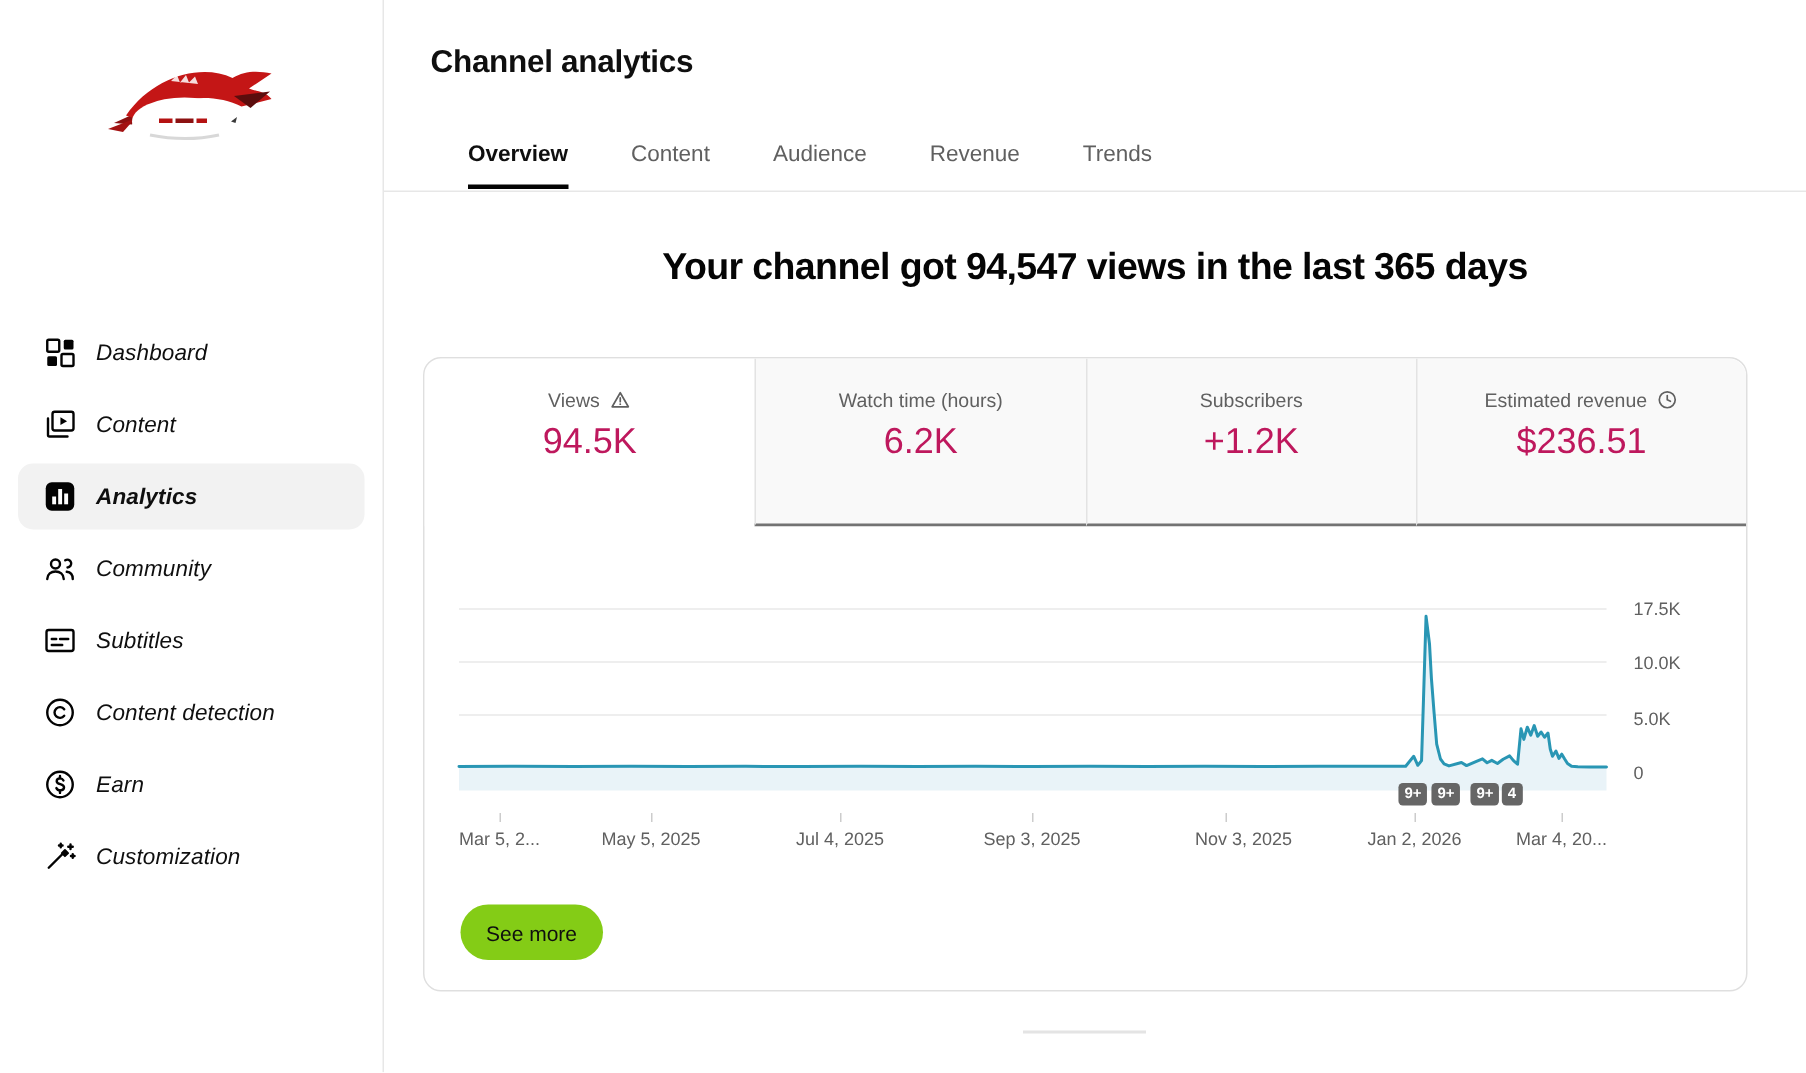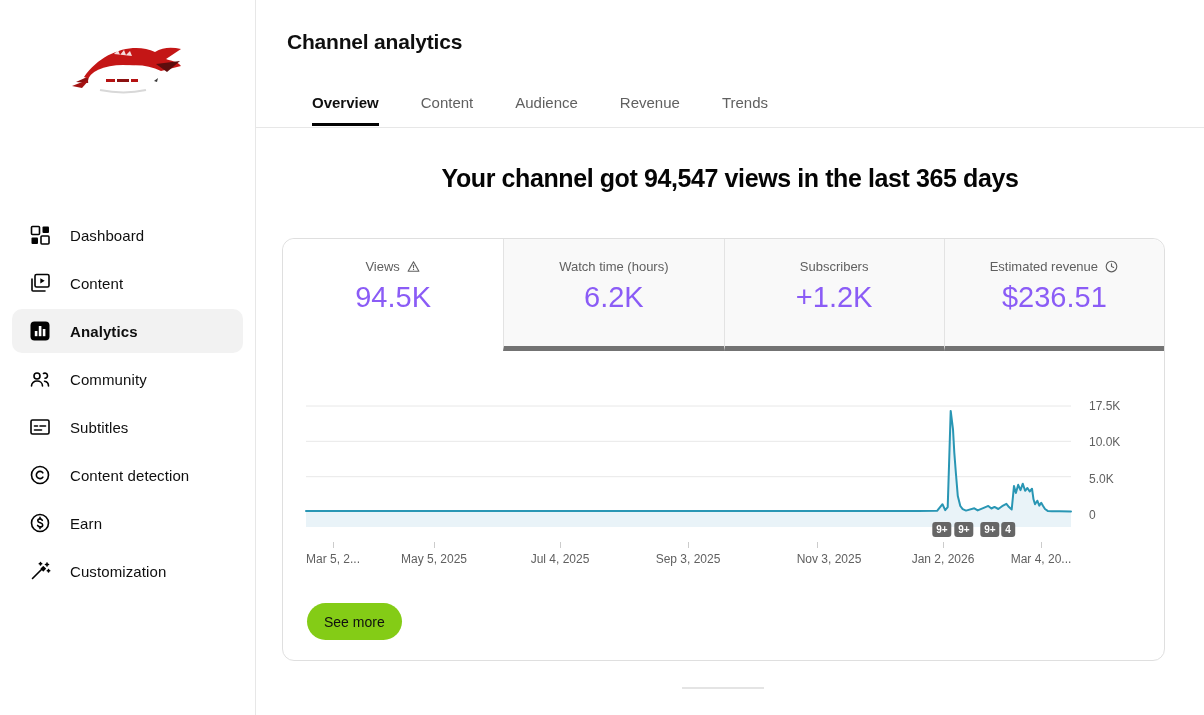--- a/index.html
+++ b/index.html
@@ -8,21 +8,21 @@
   #app { position:relative; width:1204px; height:715px; overflow:hidden; background:#fff; }
 
   
   .sidebar { position:absolute; left:0; top:0; width:256px; height:715px; background:#fff; border-right:1px solid #e7e7e7; }
   .logo-wrap { position:absolute; left:70px; top:40px; width:116px; height:62px; }
   .nav { position:absolute; left:0; top:211px; width:256px; }
   .nav-item { position:relative; display:flex; align-items:center; height:48px; padding-left:28px; cursor:pointer; }
   .nav-item .hl { position:absolute; left:12px; right:13px; top:2px; bottom:2px; border-radius:10px; background:transparent; }
   .nav-item.selected .hl { background:#f2f2f2; }
   .nav-item .nicon { position:relative; width:24px; height:24px; flex:0 0 24px; display:flex; align-items:center; justify-content:center; }
-  .nav-item .nlabel { position:relative; margin-left:18px; font-size:15px; color:#0f0f0f; letter-spacing:.1px; }
+  .nav-item .nlabel { position:relative; margin-left:12px; font-size:15px; color:#0f0f0f; letter-spacing:.1px;font-style:italic; }
   .nav-item.selected .nlabel { font-weight:700; }
   .nicon svg { width:24px; height:24px; }
   .ic-stroke { fill:none; stroke:#030303; stroke-width:1.6; stroke-linecap:round; stroke-linejoin:round; }
   .ic-fill { fill:#030303; stroke:none; }
 
   
   .page-title { position:absolute; left:287px; top:30px; font-size:21px; font-weight:700; letter-spacing:-.2px; color:#0f0f0f; }
   .tabs { position:absolute; left:287px; top:94px; display:flex; gap:42px; }
   .tab { font-size:15px; color:#606060; padding-bottom:12px; cursor:pointer; border-bottom:3px solid transparent; }
   .tab.active { color:#0f0f0f; font-weight:700; border-bottom-color:#030303;margin-left:25px; }
@@ -30,27 +30,27 @@
 
   
   .headline { position:absolute; left:256px; top:164px; width:948px; text-align:center;
               font-size:25px; font-weight:700; letter-spacing:-.4px; color:#050505; }
 
   
   .card { position:absolute; left:282px; top:238px; width:883px; height:423px; background:#fff;
           border:1px solid #dfdfdf; border-radius:12px; }
   .metric-row { position:absolute; left:0; top:0; width:100%; height:112px; display:grid;
                 grid-template-columns:repeat(4,1fr); border-radius:12px 12px 0 0; overflow:hidden; }
-  .metric { position:relative; background:#f9f9f9; border-left:1px solid #e3e3e3; border-bottom:5px solid #737373;
+  .metric { position:relative; background:#f9f9f9; border-left:1px solid #e3e3e3; border-bottom:2px solid #737373;
             display:flex; flex-direction:column; align-items:center; padding-top:20px; cursor:pointer; }
   .metric:first-child { border-left:none; }
   .metric.active { background:#fff; border-bottom-color:transparent; }
   .metric-label { display:flex; align-items:center; gap:6px; font-size:13px; color:#606060; }
   .metric-label svg { width:15px; height:15px; }
-  .metric-value { margin-top:7px; font-size:29px; color:#8b5cf6; }
+  .metric-value { margin-top:7px; font-size:24px; color:#be185d; }
 
   
   .plot-wrap { position:absolute; left:23px; top:152px; width:765px; height:136px; overflow:visible; }
   .plot-wrap svg { overflow:visible; display:block; }
   .gridline { stroke:#e8e8e8; stroke-width:1; }
   .area-path { fill:#e9f3f8; stroke:none; }
   .line-path { fill:none; stroke:#2996b4; stroke-width:2; stroke-linejoin:round; stroke-linecap:round; }
   .ylabels { position:absolute; left:806px; top:152px; width:70px; }
   .ylabel { position:absolute; left:0; font-size:12px; color:#606060; }
   .xaxis { position:absolute; left:23px; top:303px; width:765px; height:28px; }

